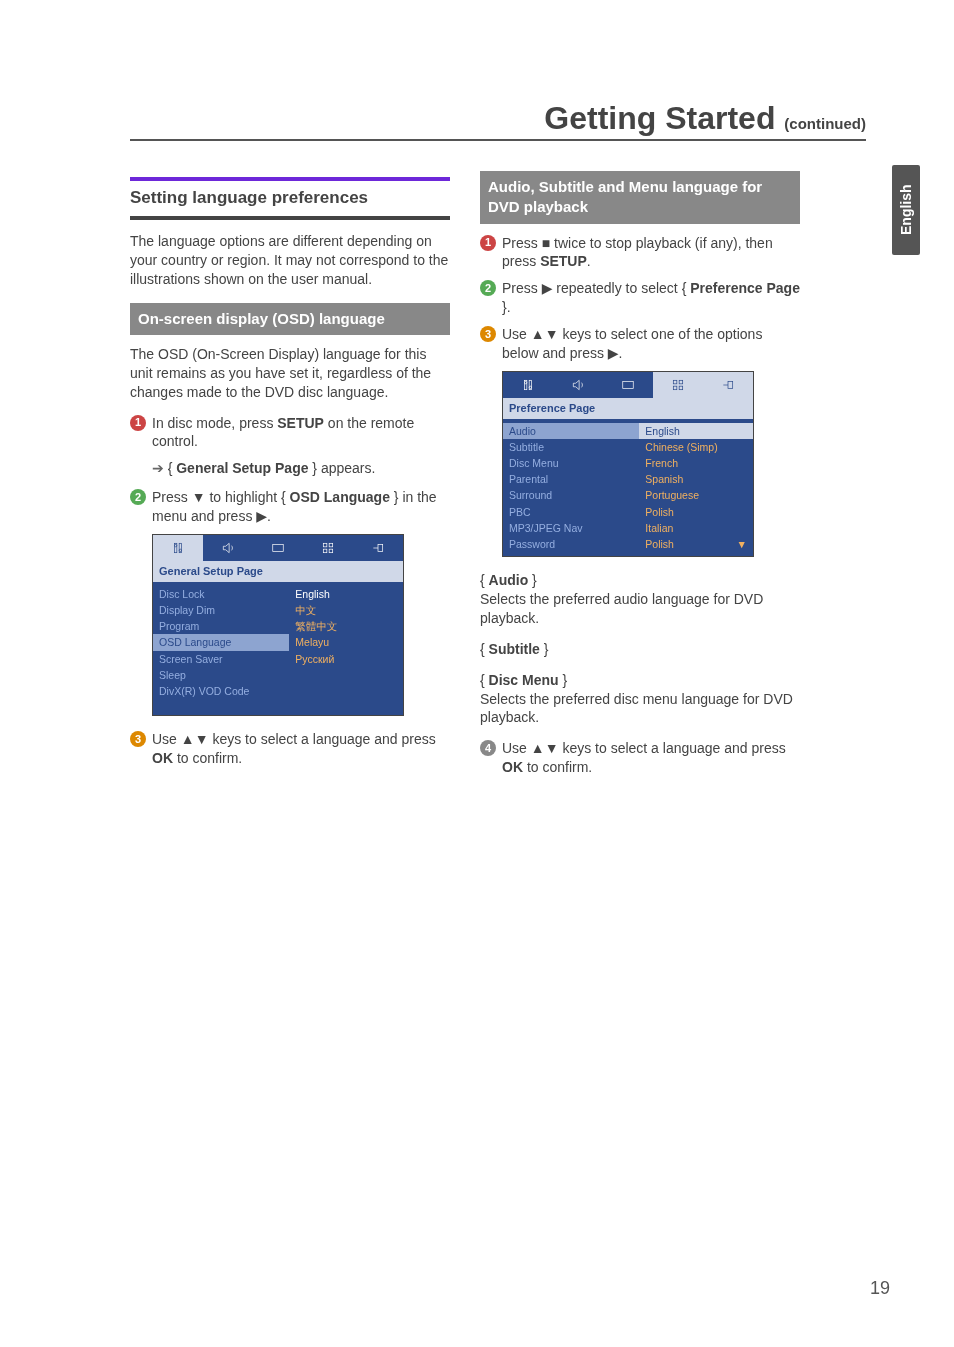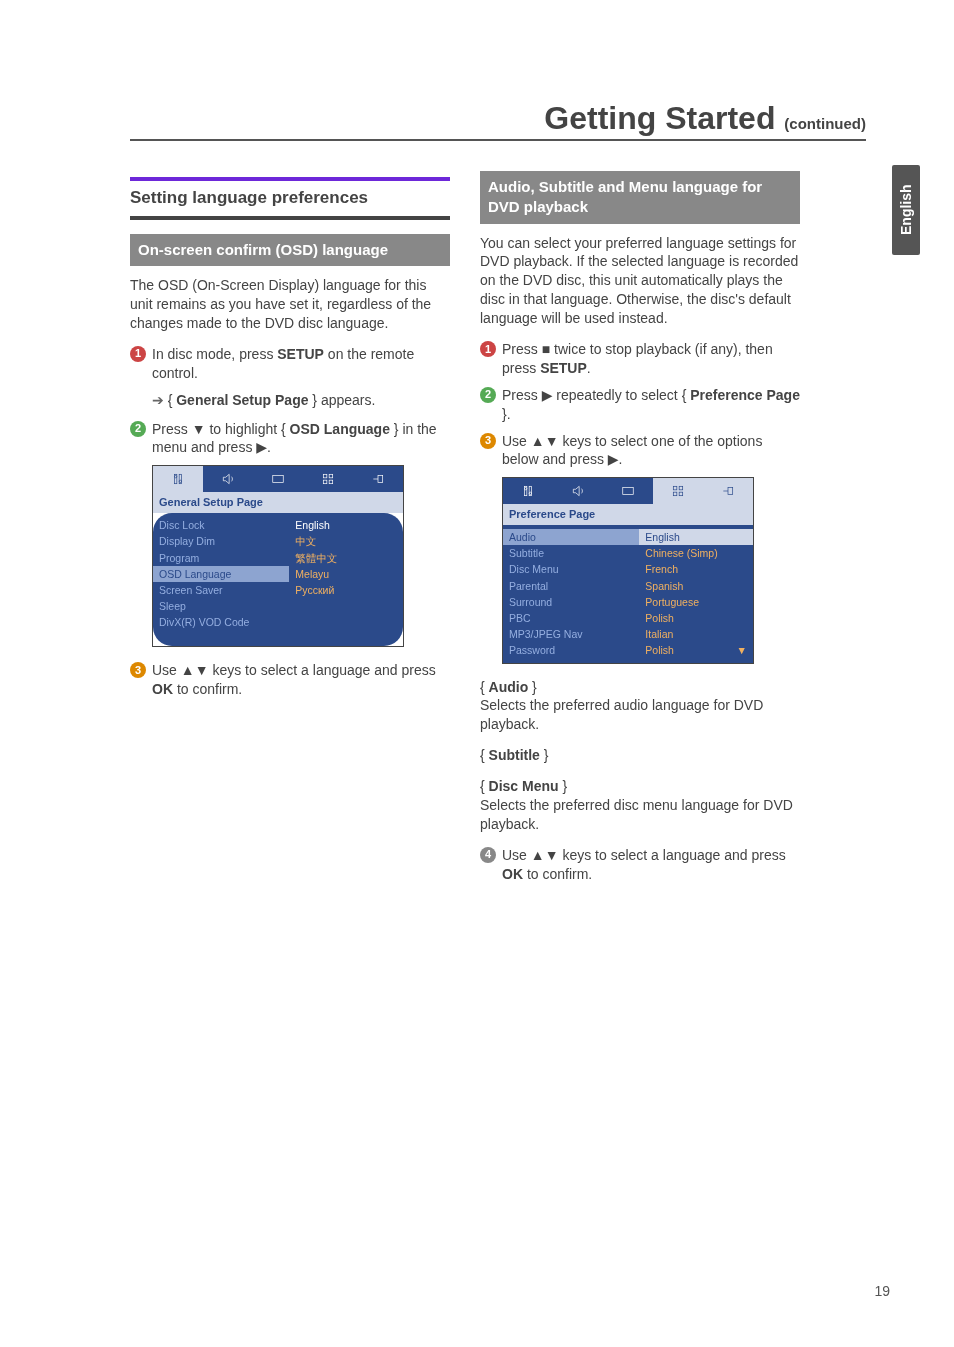--- a/index.html
+++ b/index.html
@@ -136,21 +136,20 @@
     font-size: 11px;
   }
   .osd-body {
     display: flex;
     background: #2b4a8a;
     min-height: 100px;
   }
   .osd-body2 {
     padding-bottom: 12px;
     background: #2b4a8a;
-    border-radius: 19px;
   }
   .osd-left {
     width: 55%;
     padding: 4px 6px;
     color: #94aee0;
   }
   .osd-right {
     width: 45%;
     padding: 4px 6px;
     color: #f0b060;
@@ -164,43 +163,44 @@
     color: #2b4a8a;
     margin: 0 -6px;
     padding: 1px 6px;
   }
   .osd-row.white { color: #fff; }
   .osd-right .osd-row.sel { color: #2b4a8a; background:#d0d8e8; }
   .page-num {
     position: absolute;
     bottom: 48px;
     right: 64px;
-    font-size: 14px;
+    font-size: 18px;
     color: #555;
   }
   svg.icn { width:14px; height:14px; stroke:currentColor; stroke-width:1.2; fill:none; }
 </style>
 </head>
 <body>
 
 <div class="page">
 
   <div class="side-tab">English</div>
 
   <div class="main-title">
     <span>Getting Started</span>
     <span class="cont">(continued)</span>
   </div>
 
   <div class="columns">
 
     <div class="col">
       <div class="section-heading">Setting language preferences</div>
-
-      <div class="sub-bar">On-screen confirm (OSD) language</div>
+      <p>The language options are different depending on your country or region. It may not correspond to the illustrations shown on the user manual.</p>
+
+      <div class="sub-bar">On-screen display (OSD) language</div>
       <p>The OSD (On-Screen Display) language for this unit remains as you have set it, regardless of the changes made to the DVD disc language.</p>
 
       <div class="step">
         <span class="step-num b1">1</span>
         <div class="step-text">
           <span>In disc mode, press </span><b>SETUP</b><span> on the remote control.</span>
         </div>
       </div>
       <div class="step-sub arrow-sub">
         <span>{ </span><b>General Setup Page</b><span> } appears.</span>
@@ -273,21 +273,20 @@
       <div class="step">
         <span class="step-num b3">3</span>
         <div class="step-text">
           <span>Use ▲▼ keys to select a language and press </span><b>OK</b><span> to confirm.</span>
         </div>
       </div>
     </div>
 
     <div class="col">
       <div class="sub-bar" style="margin-top:0">Audio, Subtitle and Menu language for DVD playback</div>
-      <p>You can select your preferred language settings for DVD playback. If the selected language is recorded on the DVD disc, this unit automatically plays the disc in that language. Otherwise, the disc's default language will be used instead.</p>
 
       <div class="step">
         <span class="step-num b1">1</span>
         <div class="step-text">
           <span>Press ■ twice to stop playback (if any), then press </span><b>SETUP</b><span>.</span>
         </div>
       </div>
 
       <div class="step">
         <span class="step-num b2">2</span>

